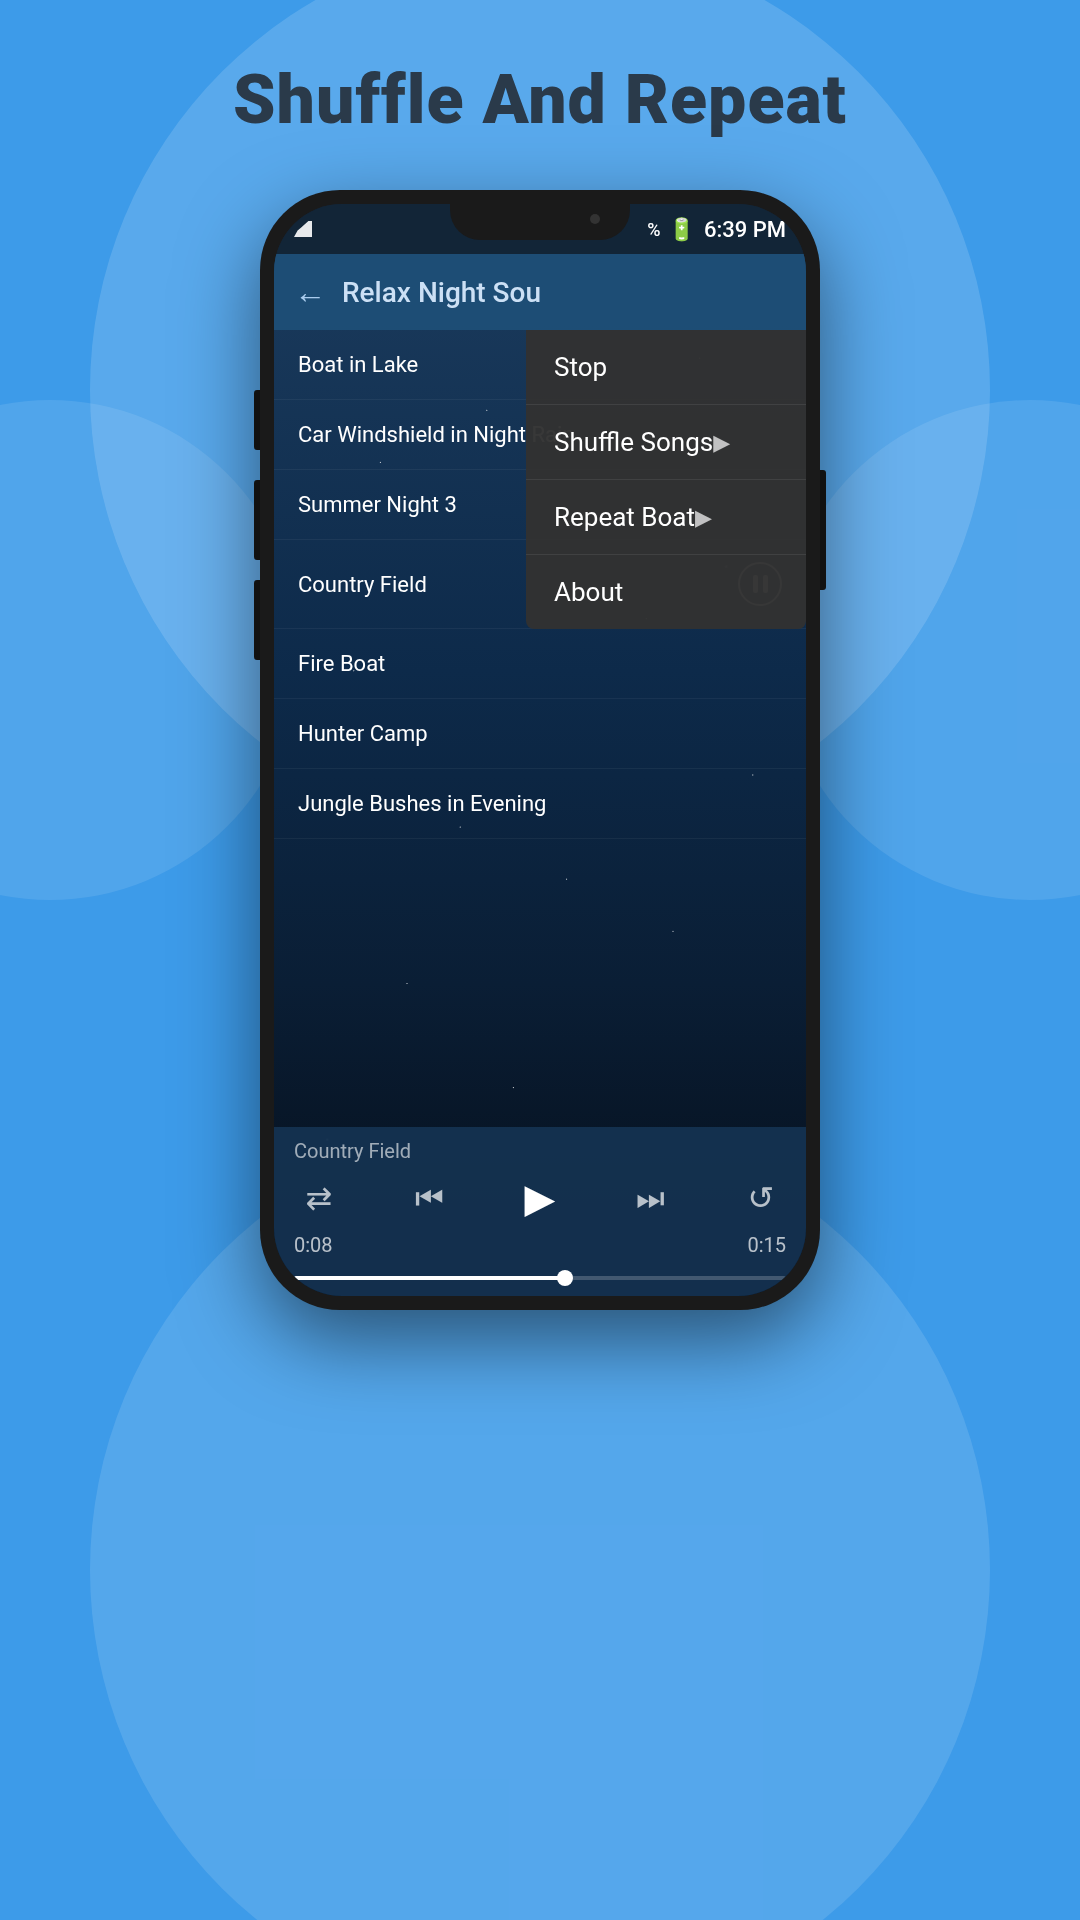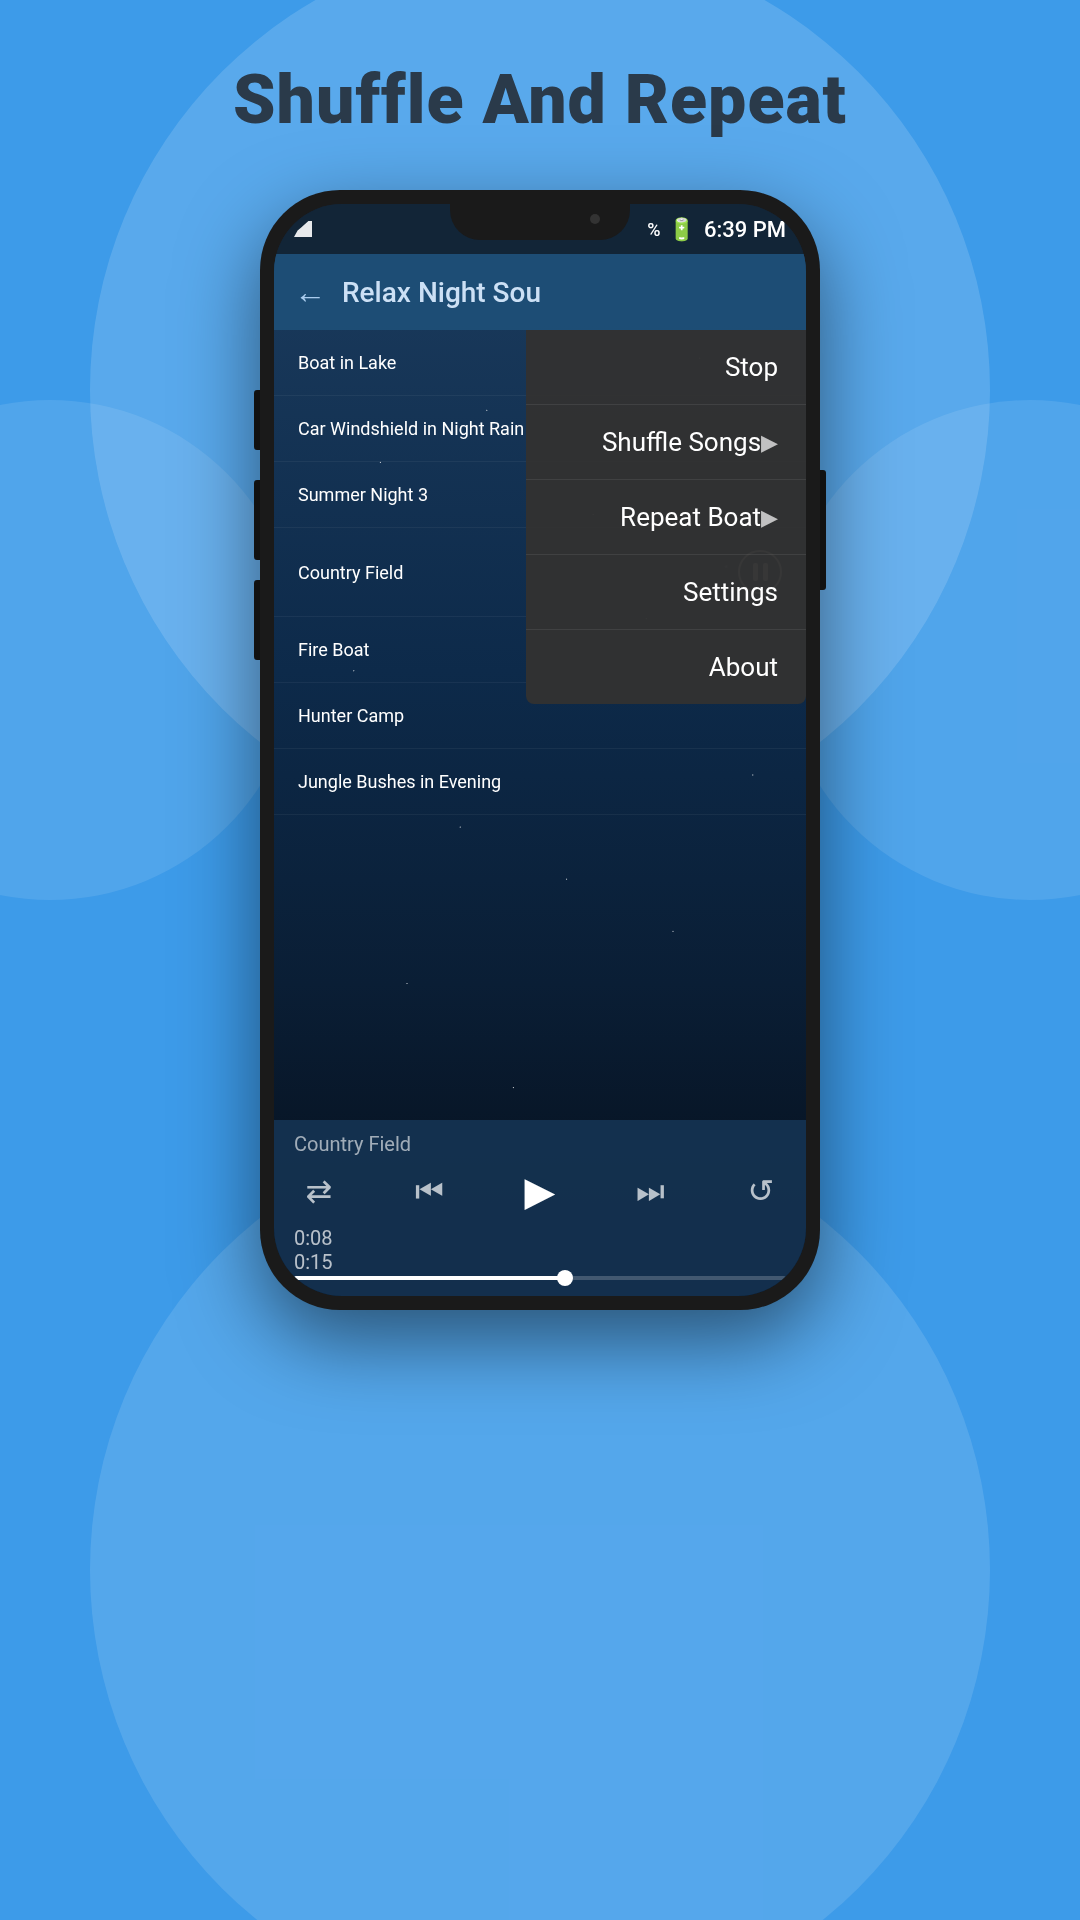--- a/index.html
+++ b/index.html
@@ -213,21 +213,21 @@
     .song-item {
       display: flex;
       align-items: center;
       justify-content: space-between;
       padding: 22px 24px;
       border-bottom: 1px solid rgba(255,255,255,0.05);
       cursor: pointer;
     }
     .song-name {
       color: white;
-      font-size: 18px;
+      font-size: 22px;
       font-weight: 400;
     }
     .pause-icon {
       width: 44px;
       height: 44px;
       border: 2px solid rgba(255,255,255,0.8);
       border-radius: 50%;
       display: flex;
       align-items: center;
       justify-content: center;
@@ -270,22 +270,21 @@
       height: 50px;
     }
     .ctrl-btn.play {
       color: white;
       font-size: 40px;
     }
     .time-row {
       display: flex;
       align-items: flex-start;
       justify-content: space-between;
-      margin-bottom: 2px;
-      flex-direction: column;
+      margin-bottom: 19px;
     }
     .time-text {
       color: rgba(255,255,255,0.7);
       font-size: 20px;
     }
     .progress-bar {
       height: 4px;
       background: rgba(255,255,255,0.2);
       border-radius: 2px;
       position: relative;
@@ -313,21 +312,21 @@
       top: 76px;
       right: 0;
       width: 280px;
       background: rgba(50,50,50,0.97);
       z-index: 20;
       border-radius: 0 0 8px 8px;
     }
     .menu-item {
       display: flex;
       align-items: center;
-      justify-content: flex-end;
+      justify-content: flex-start;
       padding: 22px 28px;
       border-bottom: 1px solid rgba(255,255,255,0.08);
       cursor: pointer;
     }
     .menu-item:last-child {
       border-bottom: none;
     }
     .menu-item-text {
       color: white;
       font-size: 26px;
@@ -421,23 +420,20 @@
         <div class="menu-item">
           <span class="menu-item-text">Stop</span>
         </div>
         <div class="menu-item">
           <span class="menu-item-text">Shuffle Songs</span>
           <span class="menu-arrow">▶</span>
         </div>
         <div class="menu-item">
           <span class="menu-item-text">Repeat Boat</span>
           <span class="menu-arrow">▶</span>
-        </div>
-        <div class="menu-item">
-          <span class="menu-item-text">Settings</span>
         </div>
         <div class="menu-item">
           <span class="menu-item-text">About</span>
         </div>
       </div>
 
       <div class="song-list">
 
         <div class="song-item">
           <span class="song-name">Boat in Lake</span>

